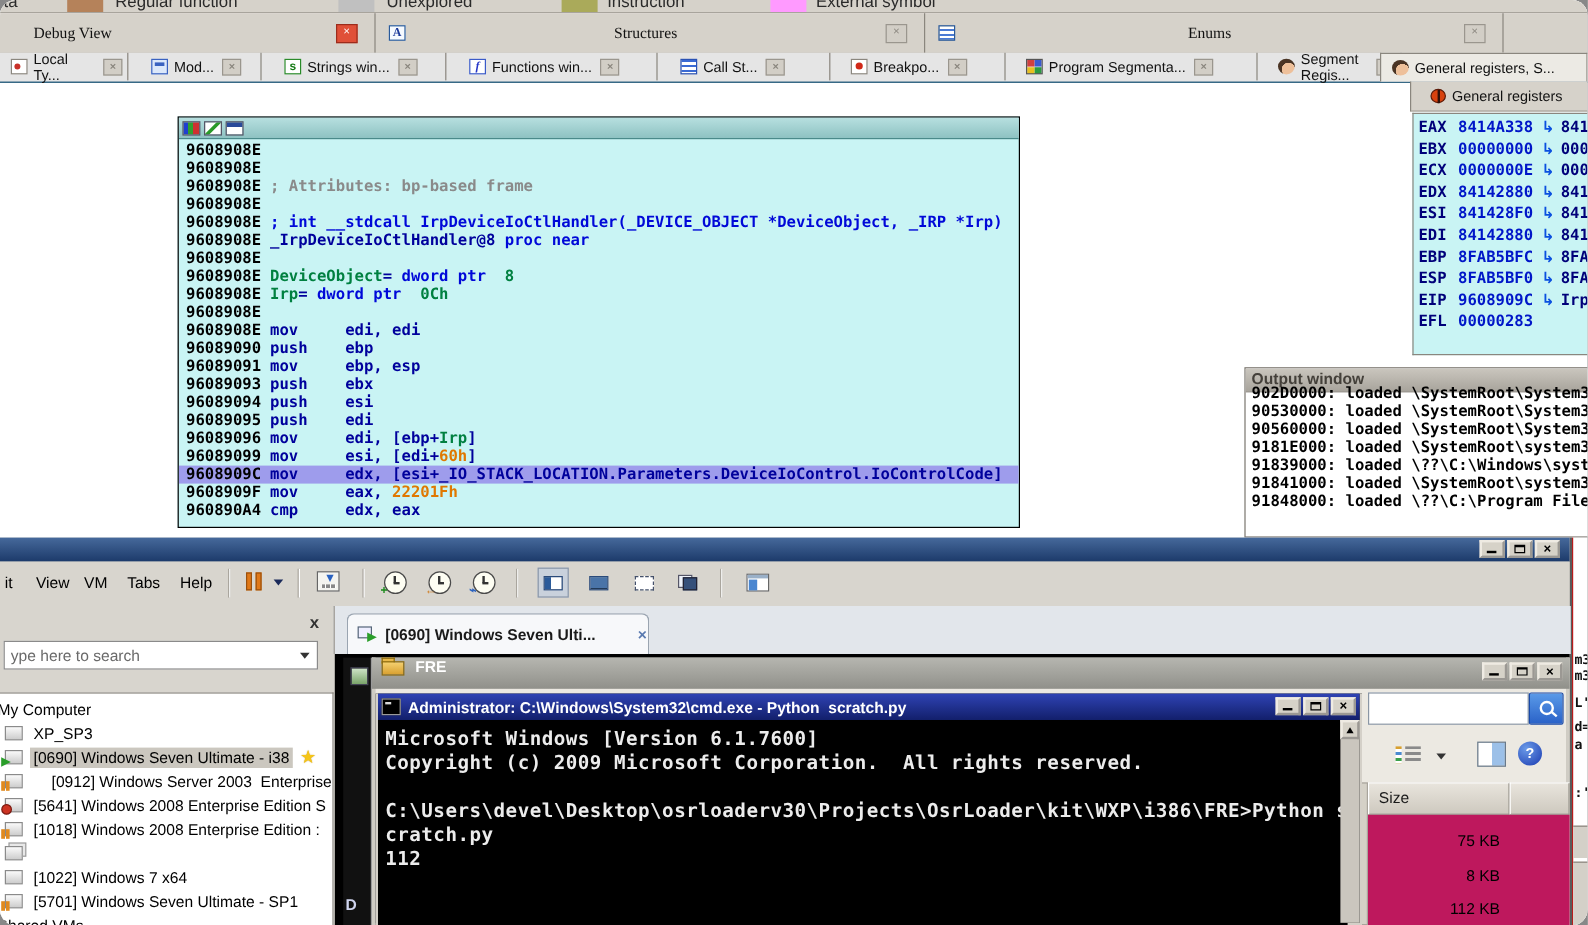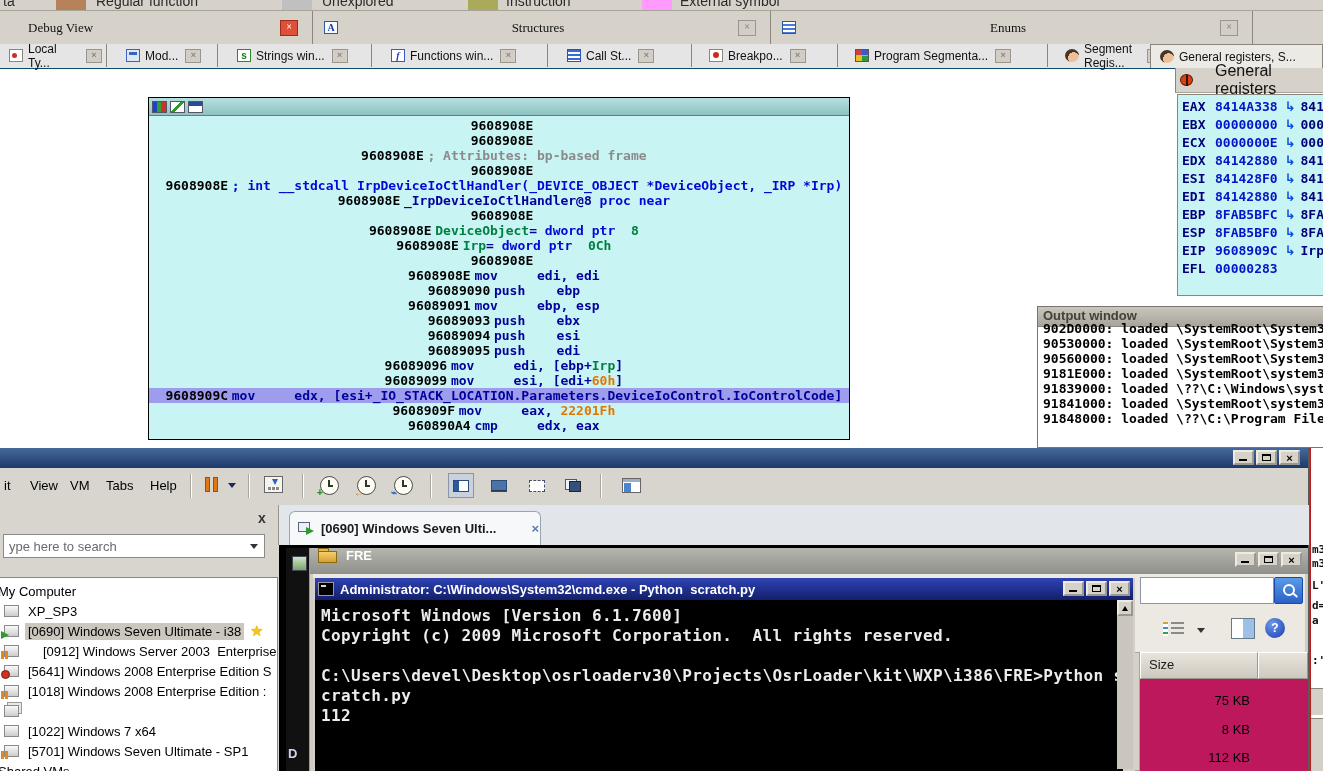--- a/index.html
+++ b/index.html
@@ -1,17 +1,17 @@
 <!DOCTYPE html>
 <html><head>
 <meta charset="utf-8">
 <style>
   html,body{margin:0;padding:0;background:#888;}
   #root{position:relative;width:1323px;height:771px;overflow:hidden;background:#fff;
-        font-family:"Liberation Sans",sans-serif;-webkit-font-smoothing:none;}
+        font-family:"Liberation Sans",sans-serif;border-radius:13px;-webkit-font-smoothing:none;}
   .mono{font-family:"DejaVu Sans Mono",monospace;font-weight:bold;}
 
   
   #ida{position:absolute;left:0;top:0;width:1323px;height:448px;background:#fff;}
   #legend{position:absolute;left:0;top:0;width:1323px;height:10px;background:#d6d2ca;
           border-bottom:1px solid #a8a49c;overflow:hidden;}
   #legend span{position:absolute;top:-7px;font-size:14px;color:#2a2a2a;white-space:pre;}
   #legend .sw{position:absolute;top:0;width:30px;height:10px;}
   #doc-tabs{position:absolute;left:0;top:11px;width:1323px;height:33px;background:#d6d2ca;border-bottom:1px solid #b4b0a8;}
   .dtab{position:absolute;top:0;height:33px;border-right:1px solid #8a867e;display:flex;align-items:center;font-size:13px;color:#111;font-family:Liberation Serif, serif;}
@@ -42,33 +42,33 @@
      linear-gradient(#d04040,#d04040) 0 0/50% 50% no-repeat,
      linear-gradient(#3a5ad0,#3a5ad0) 100% 0/50% 50% no-repeat,
      linear-gradient(#e8c020,#e8c020) 0 100%/50% 50% no-repeat,
      linear-gradient(#2a9a40,#2a9a40) 100% 100%/50% 50% no-repeat,#fff;}
   .ic-segment-registers,.ic-general-registers{border-radius:50%;
      background:radial-gradient(circle at 62% 68%,#eec09a 0 44%,#4a3424 46%);}
   .ic-ladybug{width:13px;height:12px;border-radius:50%;background:#d8420e;border:1px solid #5a1a08;}
   .ic-ladybug::after{content:"";position:absolute;left:5px;top:0;width:2px;height:11px;background:#301008;}
 
   #regs-header{position:absolute;left:1175px;top:68px;width:148px;height:25px;background:#d6d2ca;
-               border-left:1px solid #8a867e;border-bottom:1px solid #a8a49c;display:flex;align-items:center;gap:22px;
-               padding-left:4px;box-sizing:border-box;font-size:16px;color:#111;}
+               border-left:1px solid #8a867e;border-bottom:1px solid #a8a49c;display:flex;align-items:center;gap:5px;
+               padding-left:16px;box-sizing:border-box;font-size:12px;color:#111;}
   #regs-panel{position:absolute;left:1177px;top:94px;width:146px;height:202px;background:#c9f4f4;
               border:1px solid #8a867e;border-right:none;box-sizing:border-box;padding:3px 0 0 4px;overflow:hidden;}
   .rrow{height:18px;line-height:18px;font-size:13px;white-space:pre;}
   .rname{color:#00007a;display:inline-block;width:33px;}
   .rval{color:#0016c8;}
   .rarrow{color:#0a50e0;font-family:"DejaVu Sans",sans-serif;font-weight:bold;margin:0 5px 0 7px;}
   .rext{color:#00007a;}
 
   
   #disasm{position:absolute;left:148px;top:97px;width:702px;height:343px;border:1px solid #000;
-          background:#c9f4f4;box-sizing:border-box;overflow:hidden;text-align:center;}
+          background:#c9f4f4;box-sizing:border-box;overflow:hidden;}
   #disasm-title{height:17px;background:linear-gradient(#b7e0e0,#8ec2c2);border-bottom:1px solid #4a8a8a;
                 display:flex;align-items:center;gap:3px;padding-left:3px;}
   .dt-ico{width:15px;height:12px;border:1px solid #556;box-sizing:border-box;}
   .dt-colors{background:linear-gradient(90deg,#2040d0 0 30%,#30a030 30% 60%,#d03030 60%);}
   .dt-edit{background:linear-gradient(135deg,#fff 40%,#2a9a2a 42% 58%,#fff 60%);}
   .dt-win{background:linear-gradient(#2a4a9a 0 4px,#fff 4px);}
   #disasm-lines{padding-top:2px;}
   .dline{height:15px;line-height:15px;font-family:"DejaVu Sans Mono",monospace;font-weight:bold;
          font-size:13px;white-space:pre;color:#00009c;}
   .dline.hl{background:#9e9cec;}

